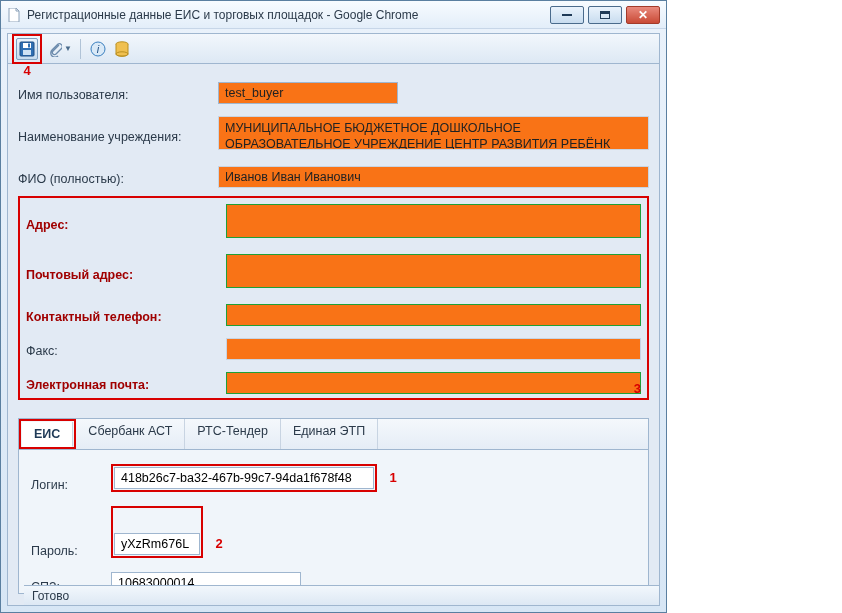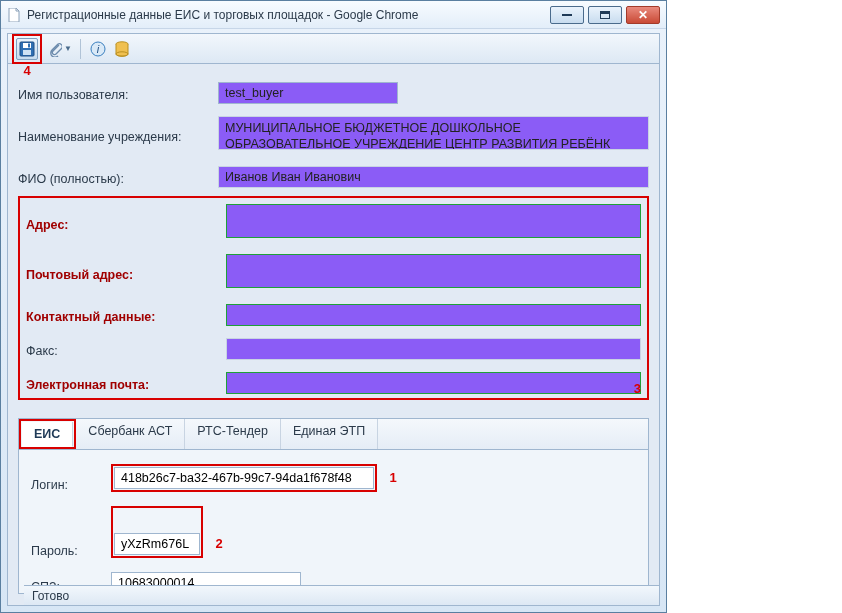--- a/index.html
+++ b/index.html
@@ -27,21 +27,21 @@
 .attach-wrap { display:flex; align-items:center; gap:2px; color:#4a6b8c; cursor:pointer; }
 .drop-arrow { font-size:8px; color:#4a6b8c; }
 .divider { width:1px; height:20px; background:#b0c3d7; margin:0 2px; }
 .info-icon, .db-icon { width:18px; height:18px; display:flex; align-items:center; justify-content:center; cursor:pointer; }
 
 .form-area { padding: 18px 10px 8px 10px; position:relative; }
 .row { display:flex; align-items:center; margin-bottom:12px; }
 .row .lbl { width: 200px; font-size:12.5px; color:#2b3a4a; padding-top:3px; }
 .row .lbl.required { color:#a00000; font-weight:bold; }
 .row .ctl { flex:1; }
-.row input[type=text], .row textarea { width:100%; font-size:12.5px; padding:3px 6px; border:1px solid #c8d4e2; background:#8b5cf6; color:#222; }
+.row input[type=text], .row textarea { width:100%; font-size:12.5px; padding:3px 6px; border:1px solid #c8d4e2; background:#f97316; color:#222; }
 .row textarea { resize:none; height:34px; line-height:1.3; }
 .row input.req, .row textarea.req { border:1px solid #1fa038; }
 .row input.readonlyish { border:1px solid #9fb6cf; }
 
 .req-block { position:relative; border:2px solid #d80000; padding:6px 6px 2px 6px; margin-top:-4px; }
 .req-block .ann3 { position:absolute; right:6px; bottom:2px; color:#d80000; font-weight:bold; font-size:13px; }
 
 .tabs-wrap { margin:10px 10px 0 10px; border:1px solid #9fb6cf; background:#f0f5fa; height:176px; position:relative; }
 .tabstrip { display:flex; border-bottom:1px solid #9fb6cf; background:linear-gradient(#f4f8fc,#e5edf6); }
 .tab { padding:5px 12px; font-size:12.5px; color:#2b3a4a; border-right:1px solid #c8d4e2; cursor:pointer;text-align:right; }
@@ -148,21 +148,21 @@
       <div class="req-block">
         <div class="row">
           <div class="lbl required">Адрес:</div>
           <div class="ctl"><textarea class="req" style=""></textarea></div>
         </div>
         <div class="row">
           <div class="lbl required">Почтовый адрес:</div>
           <div class="ctl"><textarea class="req" style=""></textarea></div>
         </div>
         <div class="row">
-          <div class="lbl required">Контактный данные:</div>
+          <div class="lbl required">Контактный телефон:</div>
           <div class="ctl"><input type="text" class="req" value="" style=""></div>
         </div>
         <div class="row">
           <div class="lbl">Факс:</div>
           <div class="ctl"><input type="text" value="" style=""></div>
         </div>
         <div class="row" style="margin-bottom:2px;">
           <div class="lbl required">Электронная почта:</div>
           <div class="ctl"><input type="text" class="req" value="" style=""></div>
         </div>

